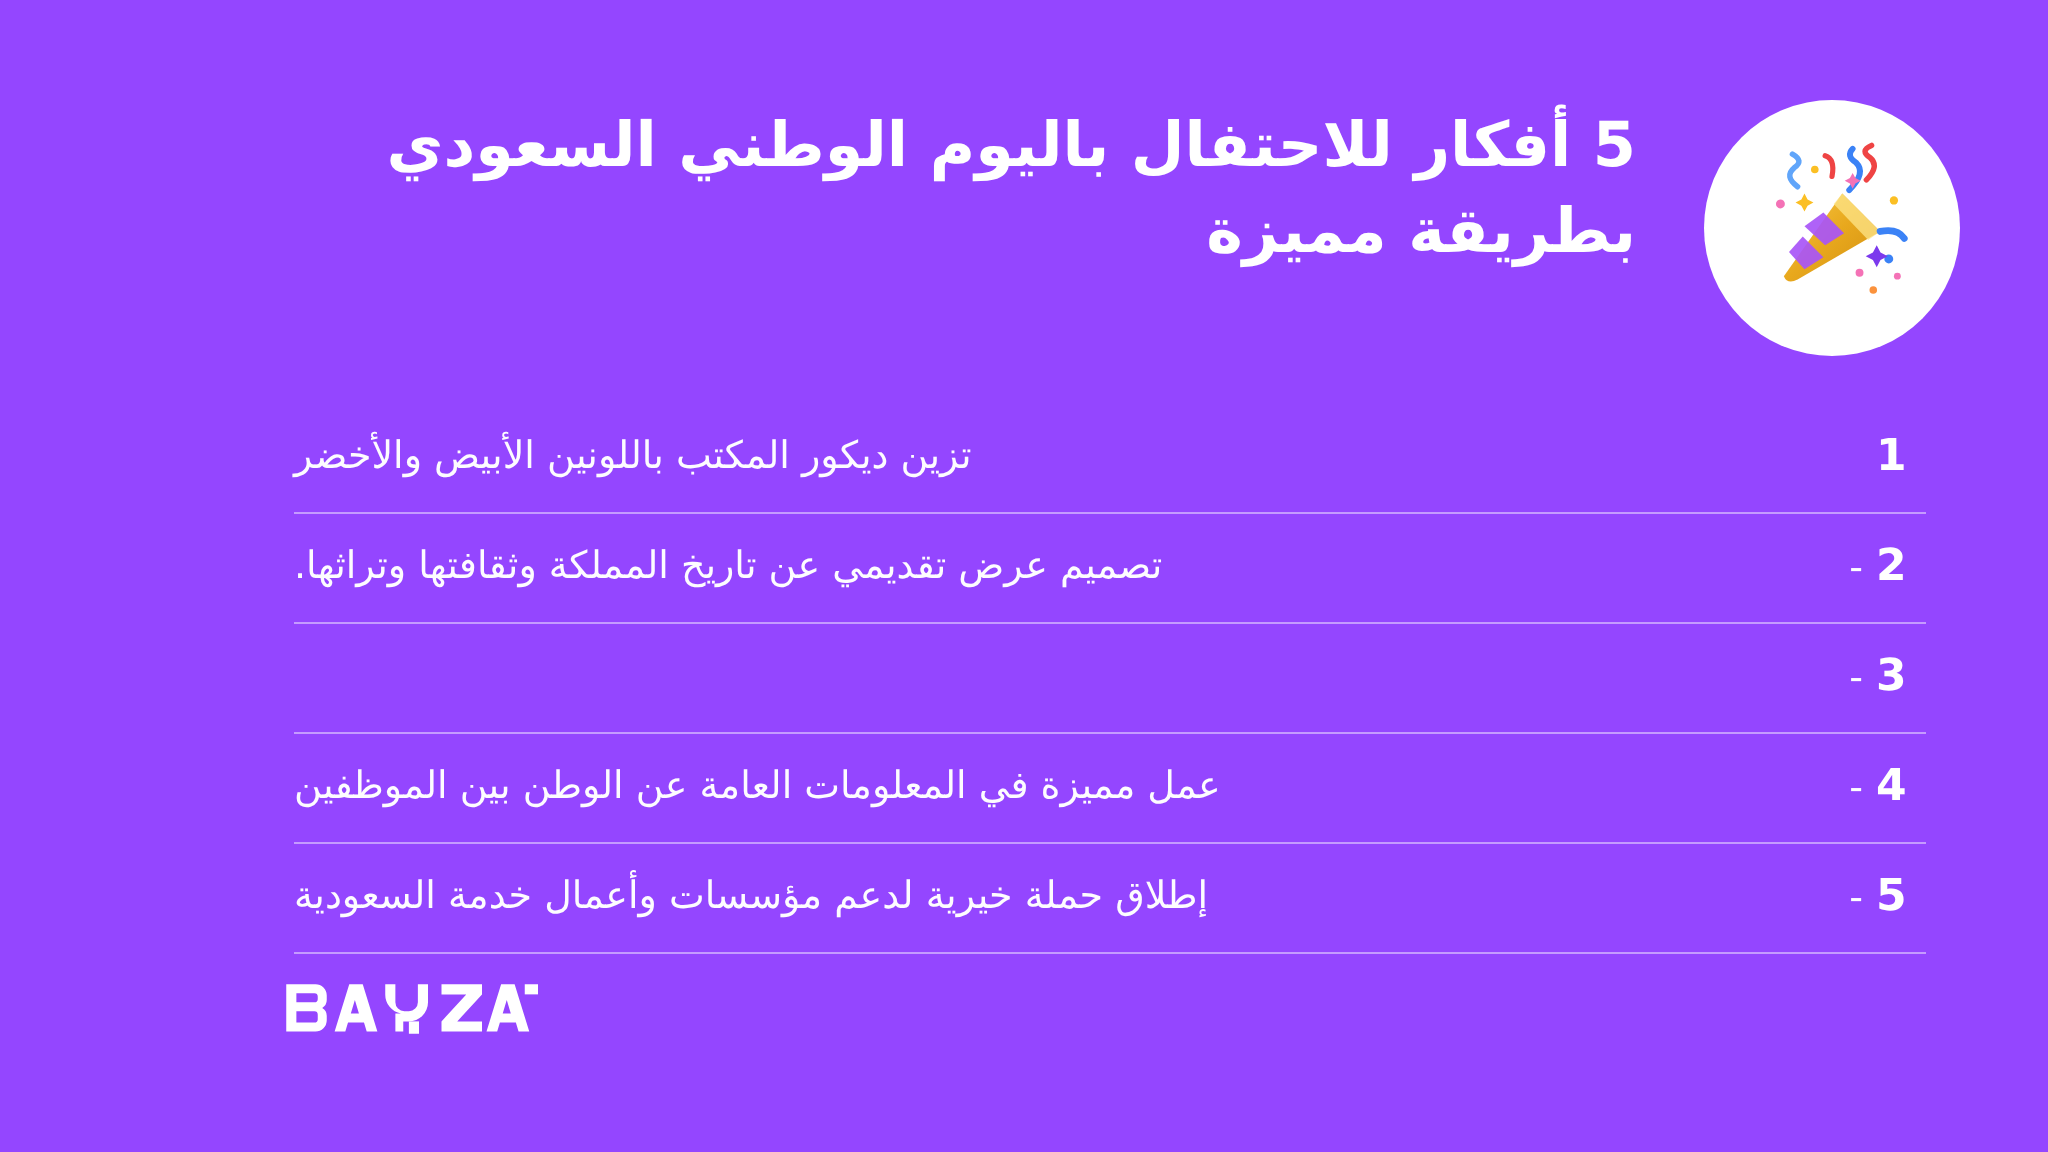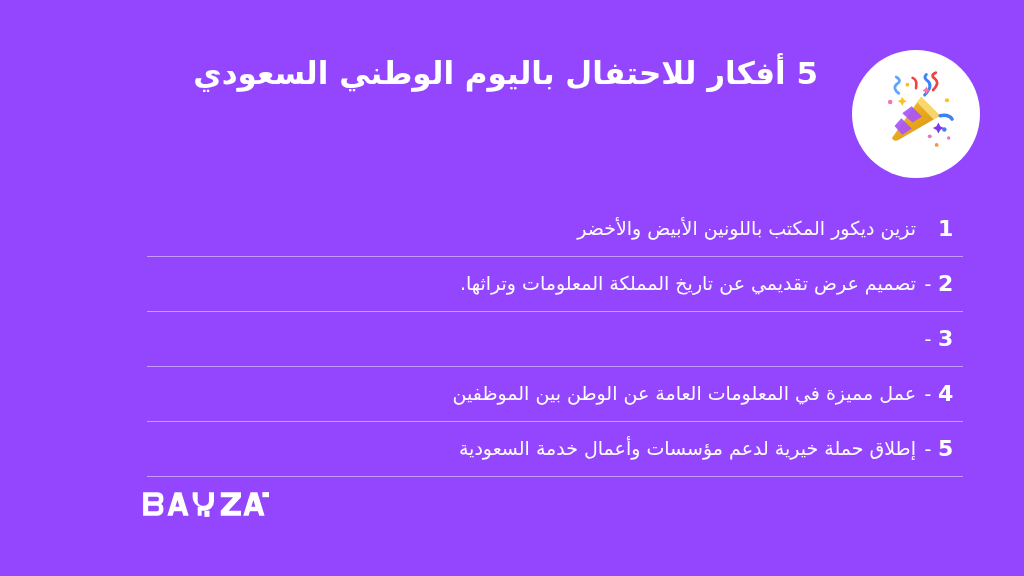--- a/index.html
+++ b/index.html
@@ -109,21 +109,21 @@
     font-size:19px;
     font-weight:normal;
     color:#ffffff;
     line-height:1;
   }
 
   .row-dash.hidden { visibility:hidden; }
 
   .row-text {
     flex:1 1 auto;
-    text-align:right;
+    text-align:left;
     font-size:19px;
     font-weight:normal;
     color:#fdfcff;
     line-height:1.35;
     padding-right:4px;
     white-space:nowrap;
     overflow:visible;
   }
 
   .divider {
@@ -147,20 +147,21 @@
 </style>
 </head>
 <body>
 
 <div class="slide">
 
   <div class="header">
 
     <div class="title-block">
       <span class="title-line">5 أفكار للاحتفال باليوم الوطني السعودي</span>
+      <span class="title-line">بطريقة مميزة</span>
     </div>
 
     <div class="medallion">
       <span>
         <svg class="popper-svg" viewBox="0 0 100 100" aria-hidden="true">
 
           <defs>
             <linearGradient id="coneGrad" x1="0" y1="0" x2="1" y2="1">
               <stop offset="0%" stop-color="#f7c948"></stop>
               <stop offset="50%" stop-color="#e8a81d"></stop>
@@ -202,21 +203,21 @@
     <div class="list-row">
       <span class="row-num">1</span>
       <span class="row-dash hidden"></span>
       <span class="row-text">تزين ديكور المكتب باللونين الأبيض والأخضر</span>
     </div>
     <div class="divider"></div>
 
     <div class="list-row">
       <span class="row-num">2</span>
       <span class="row-dash">-</span>
-      <span class="row-text">تصميم عرض تقديمي عن تاريخ المملكة المعلومات وتراثها.</span>
+      <span class="row-text">تصميم عرض تقديمي عن تاريخ المملكة وثقافتها وتراثها.</span>
     </div>
     <div class="divider"></div>
 
     <div class="list-row">
       <span class="row-num">3</span>
       <span class="row-dash">-</span>
     </div>
     <div class="divider"></div>
 
     <div class="list-row">

